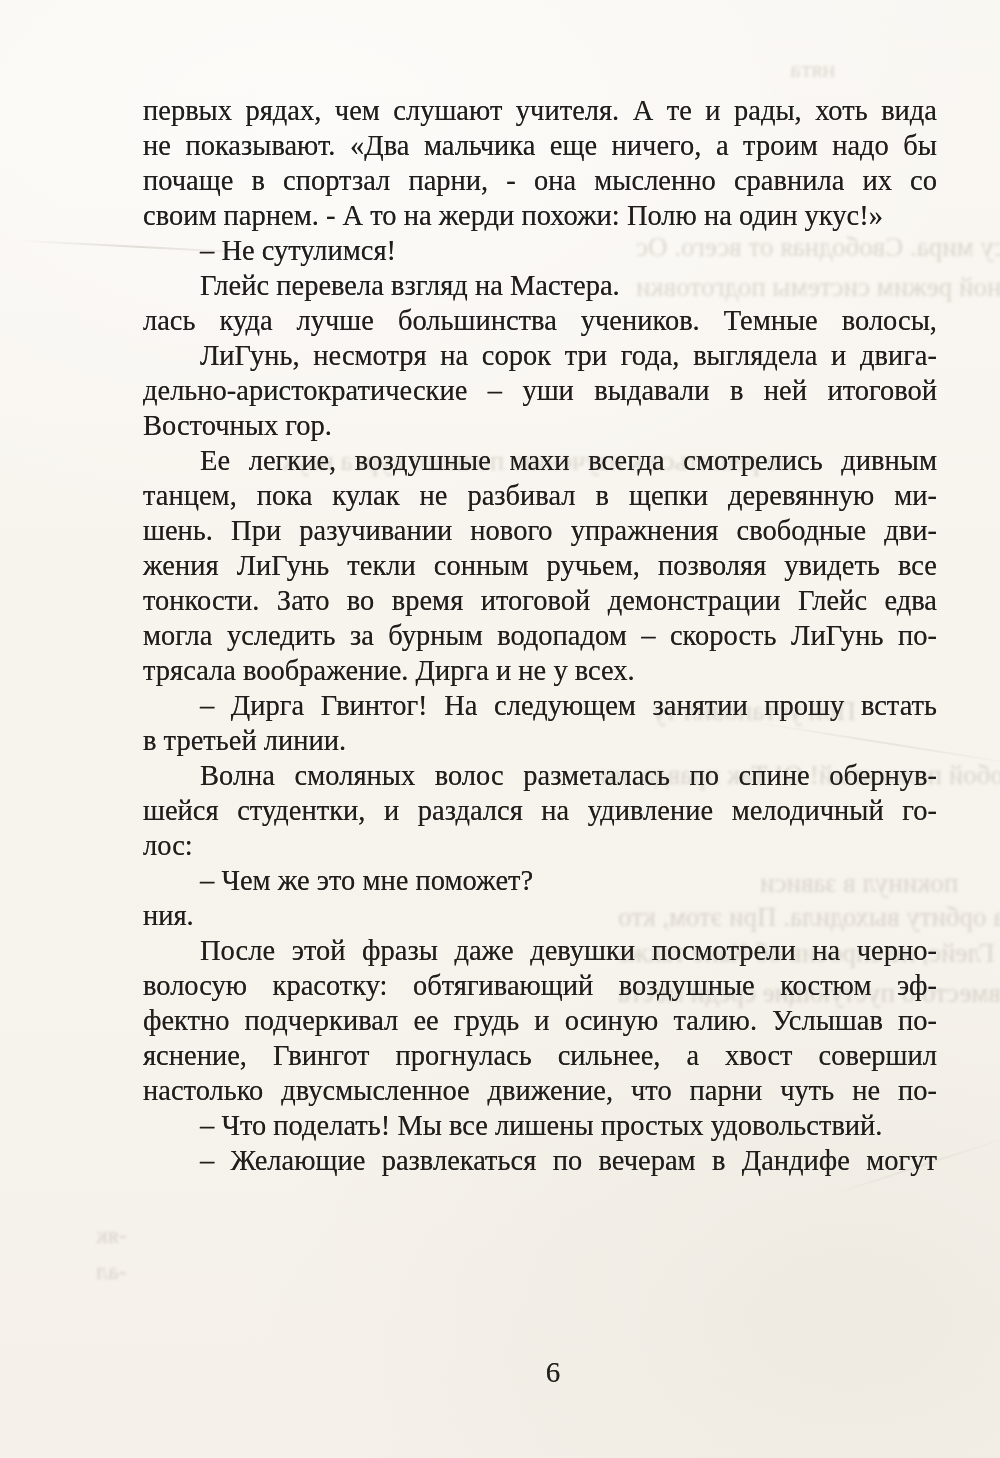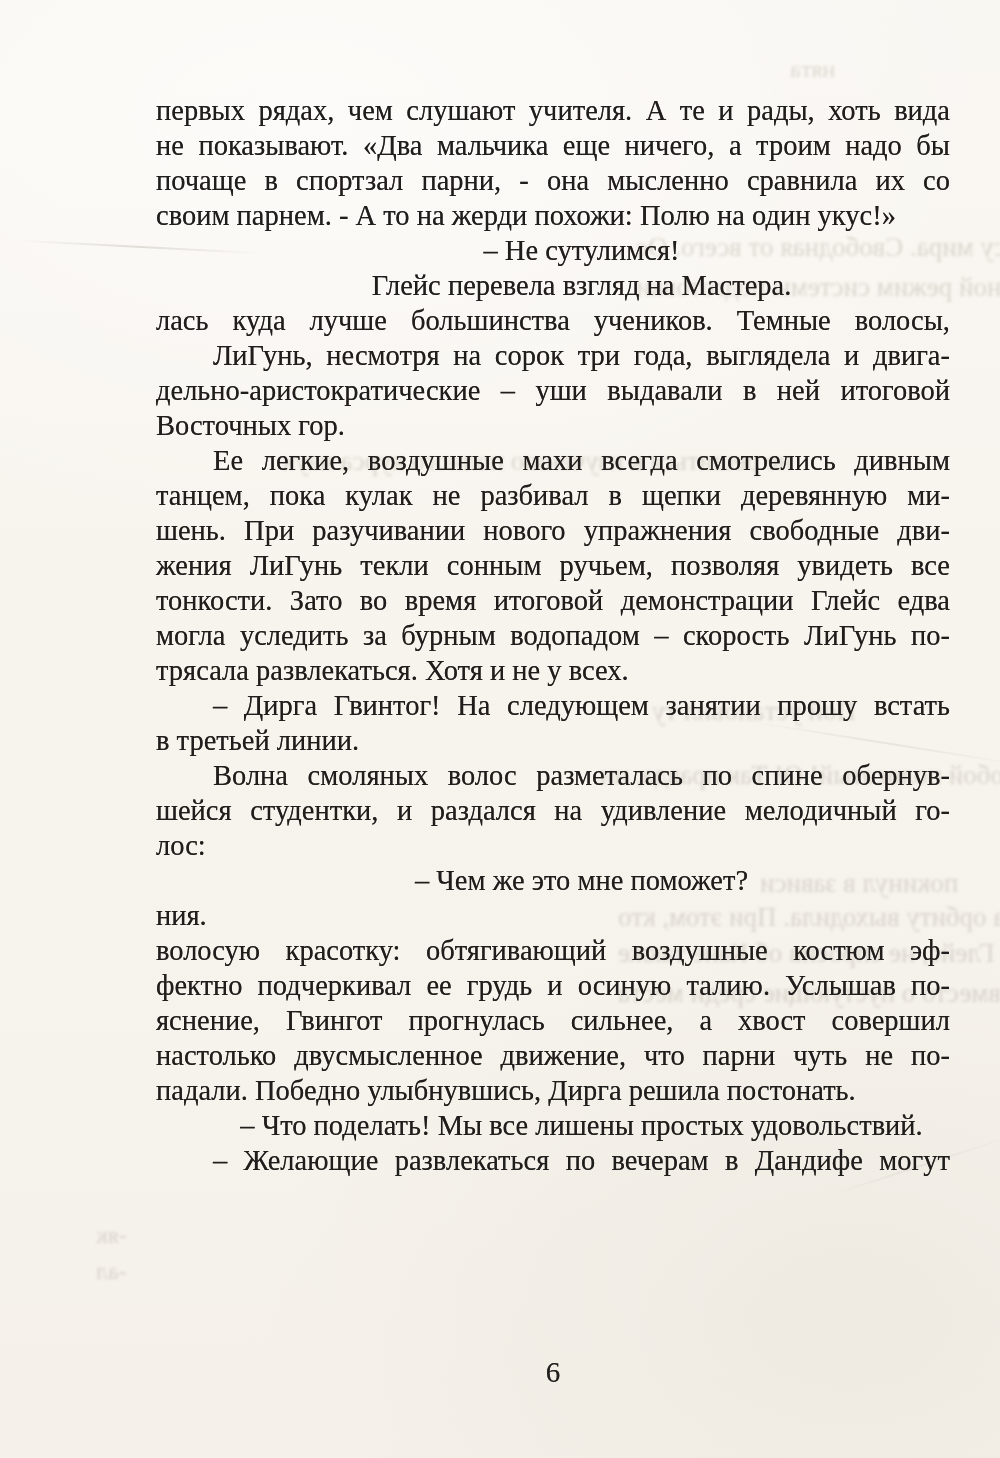--- a/index.html
+++ b/index.html
@@ -26,32 +26,32 @@
     background: linear-gradient(90deg, rgba(175,168,156,0), rgba(175,168,156,0.35), rgba(175,168,156,0));
     border-radius: 2px;
     pointer-events: none;
   }
   .crease-1 { left: 20px; top: 246px; width: 240px; transform: rotate(3deg); }
   .crease-2 { left: 740px; top: 742px; width: 290px; transform: rotate(9deg); opacity: .6; }
   .crease-3 { left: 820px; top: 1165px; width: 200px; transform: rotate(-18deg); opacity: .5; }
 
   .textblock {
     position: absolute;
-    left: 156px;
+    left: 143px;
     top: 93px;
     width: 794px;
     font-size: 28.5px;
     line-height: 35px;
     color: #201e1c;
     text-shadow: 0 0 0.6px rgba(32,30,28,0.75);
   }
   .para { margin: 0; }
   .line { text-align: left; }
   .line.fill { text-align: justify; text-align-last: justify; }
-  .line.indent { text-indent: 57px; text-align: center; }
+  .line.indent { text-indent: 57px; }
 
   .page-number {
     position: absolute;
     left: 143px;
     top: 1356px;
     width: 794px;
     padding-left: 26px;
     box-sizing: border-box;
     text-align: center;
     font-size: 29px;
@@ -113,43 +113,43 @@
         <div class="line fill">дельно-аристократические – уши выдавали в ней итоговой</div>
         <div class="line">Восточных гор.</div>
       </div>
       <div class="para">
         <div class="line indent fill">Ее легкие, воздушные махи всегда смотрелись дивным</div>
         <div class="line fill">танцем, пока кулак не разбивал в щепки деревянную ми-</div>
         <div class="line fill">шень. При разучивании нового упражнения свободные дви-</div>
         <div class="line fill">жения ЛиГунь текли сонным ручьем, позволяя увидеть все</div>
         <div class="line fill">тонкости. Зато во время итоговой демонстрации Глейс едва</div>
         <div class="line fill">могла уследить за бурным водопадом – скорость ЛиГунь по-</div>
-        <div class="line">трясала развлекаться. Хотя и не у всех.</div>
+        <div class="line">трясала воображение. Дирга и не у всех.</div>
       </div>
       <div class="para">
         <div class="line indent fill">– Дирга Гвинтог! На следующем занятии прошу встать</div>
         <div class="line">в третьей линии.</div>
       </div>
       <div class="para">
         <div class="line indent fill">Волна смоляных волос разметалась по спине обернув-</div>
         <div class="line fill">шейся студентки, и раздался на удивление мелодичный го-</div>
         <div class="line">лос:</div>
       </div>
       <div class="para">
         <div class="line indent">– Чем же это мне поможет?</div>
       </div>
       <div class="para">
         <div class="line">ния.</div>
       </div>
       <div class="para">
+        <div class="line indent fill">После этой фразы даже девушки посмотрели на черно-</div>
         <div class="line fill">волосую красотку: обтягивающий воздушные костюм эф-</div>
         <div class="line fill">фектно подчеркивал ее грудь и осиную талию. Услышав по-</div>
         <div class="line fill">яснение, Гвингот прогнулась сильнее, а хвост совершил</div>
         <div class="line fill">настолько двусмысленное движение, что парни чуть не по-</div>
-        <div class="line">падали. Победно улыбнувшись, Дирга решила постонать.</div>
       </div>
       <div class="para">
         <div class="line indent">– Что поделать! Мы все лишены простых удовольствий.</div>
       </div>
       <div class="para">
         <div class="line indent fill">– Желающие развлекаться по вечерам в Дандифе могут</div>
       </div>
     </div>
 
   <div class="page-number">6</div>

